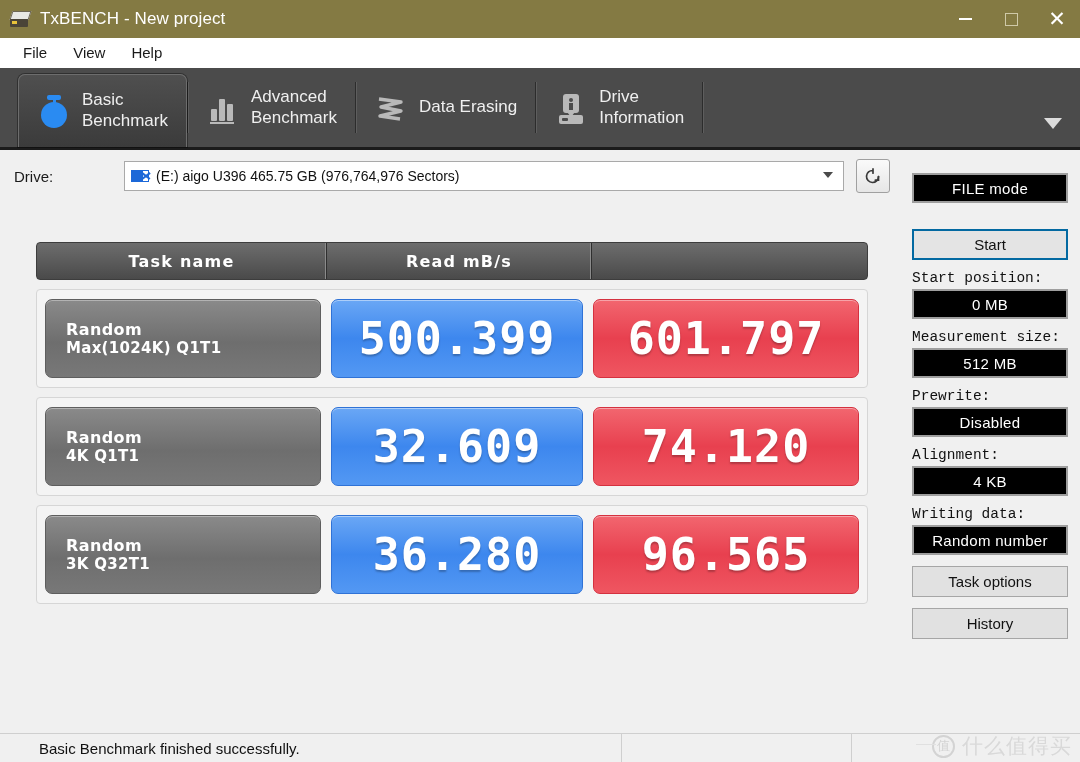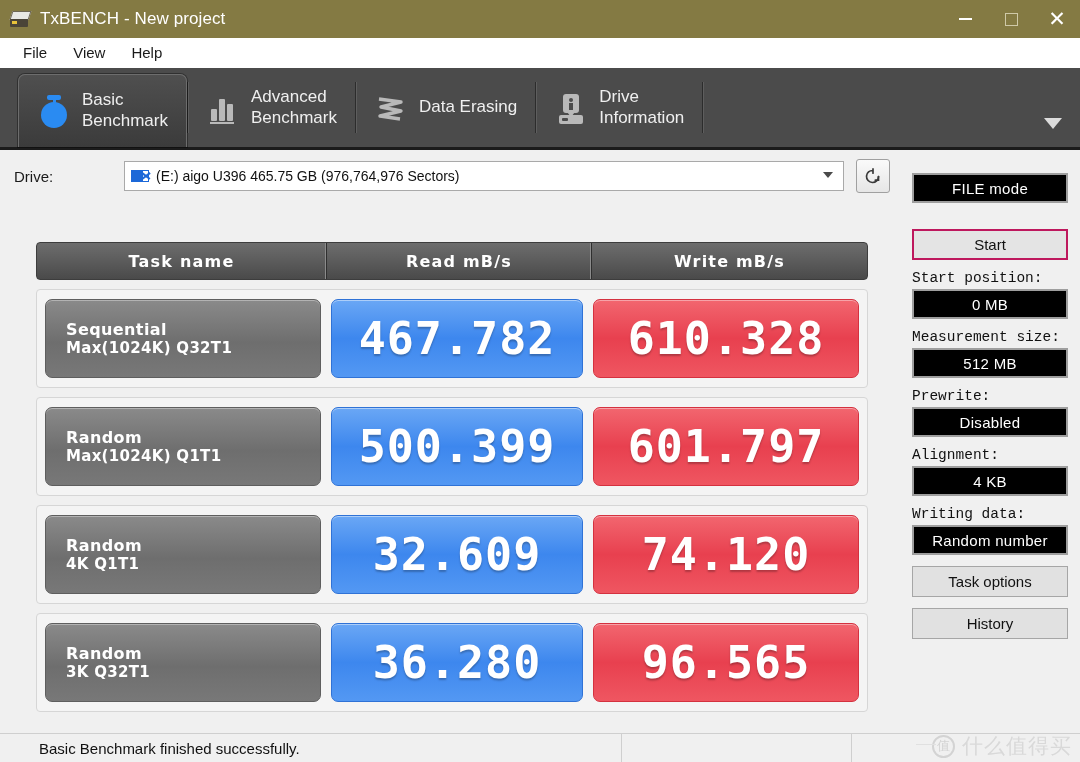--- a/index.html
+++ b/index.html
@@ -257,21 +257,21 @@
     height: 30px; background: #000000; border: 2px solid #9e9e9e;
     color: #ffffff; font-size: 15px;
     display: flex; align-items: center; justify-content: center;
     letter-spacing: .3px;
   }
   .btn3d {
     height: 31px; background: #e1e1e1; border: 1px solid #a6a6a6;
     color: #111; font-size: 15px;
     display: flex; align-items: center; justify-content: center;
   }
-  .btn3d.primary { border: 2px solid #be185d; background: #e4e4e4; }
+  .btn3d.primary { border: 2px solid #0369a1; background: #e4e4e4; }
   .sp-label { font-size: 14.5px; color: #111; margin: 10px 0 3px; font-family: Liberation Mono, monospace; }
   .sp-gap-lg { height: 26px; }
   .sp-gap-sm { height: 11px; }
 
   
   .statusbar {
     position: absolute; left: 0; bottom: 0; width: 1080px; height: 29px;
     background: #f0f0f0; border-top: 1px solid #cfcfcf;
     display: flex; align-items: center;
   }
@@ -412,31 +412,22 @@
           <path d="M15.5 10.5 A6 6 0 1 1 10 4.5 L10 2.2 L10 7.2" stroke="#3a3a3a" stroke-width="1.7" fill="none" stroke-linecap="round"></path>
           <path d="M15.5 10.5 L15.5 14.2 L12.3 14.2" stroke="#3a3a3a" stroke-width="1.7" fill="none" stroke-linecap="round"></path>
         </svg>
       </div>
     </div>
 
     <div class="table-wrap">
       <div class="thead">
         <div class="th name">Task name</div>
         <div class="th read">Read mB/s</div>
-        <div class="th write">Write mB/s</div>
-      </div>
-
-      <div class="trow">
-        <div class="cell-name">
-          <span class="l1">Sequential</span>
-          <span class="l2">Max(1024K) Q32T1</span>
-        </div>
-        <div class="cell-val read">467.782</div>
-        <div class="cell-val write">610.328</div>
-      </div>
+      </div>
+
 
       <div class="trow">
         <div class="cell-name">
           <span class="l1">Random</span>
           <span class="l2">Max(1024K) Q1T1</span>
         </div>
         <div class="cell-val read">500.399</div>
         <div class="cell-val write">601.797</div>
       </div>
 

